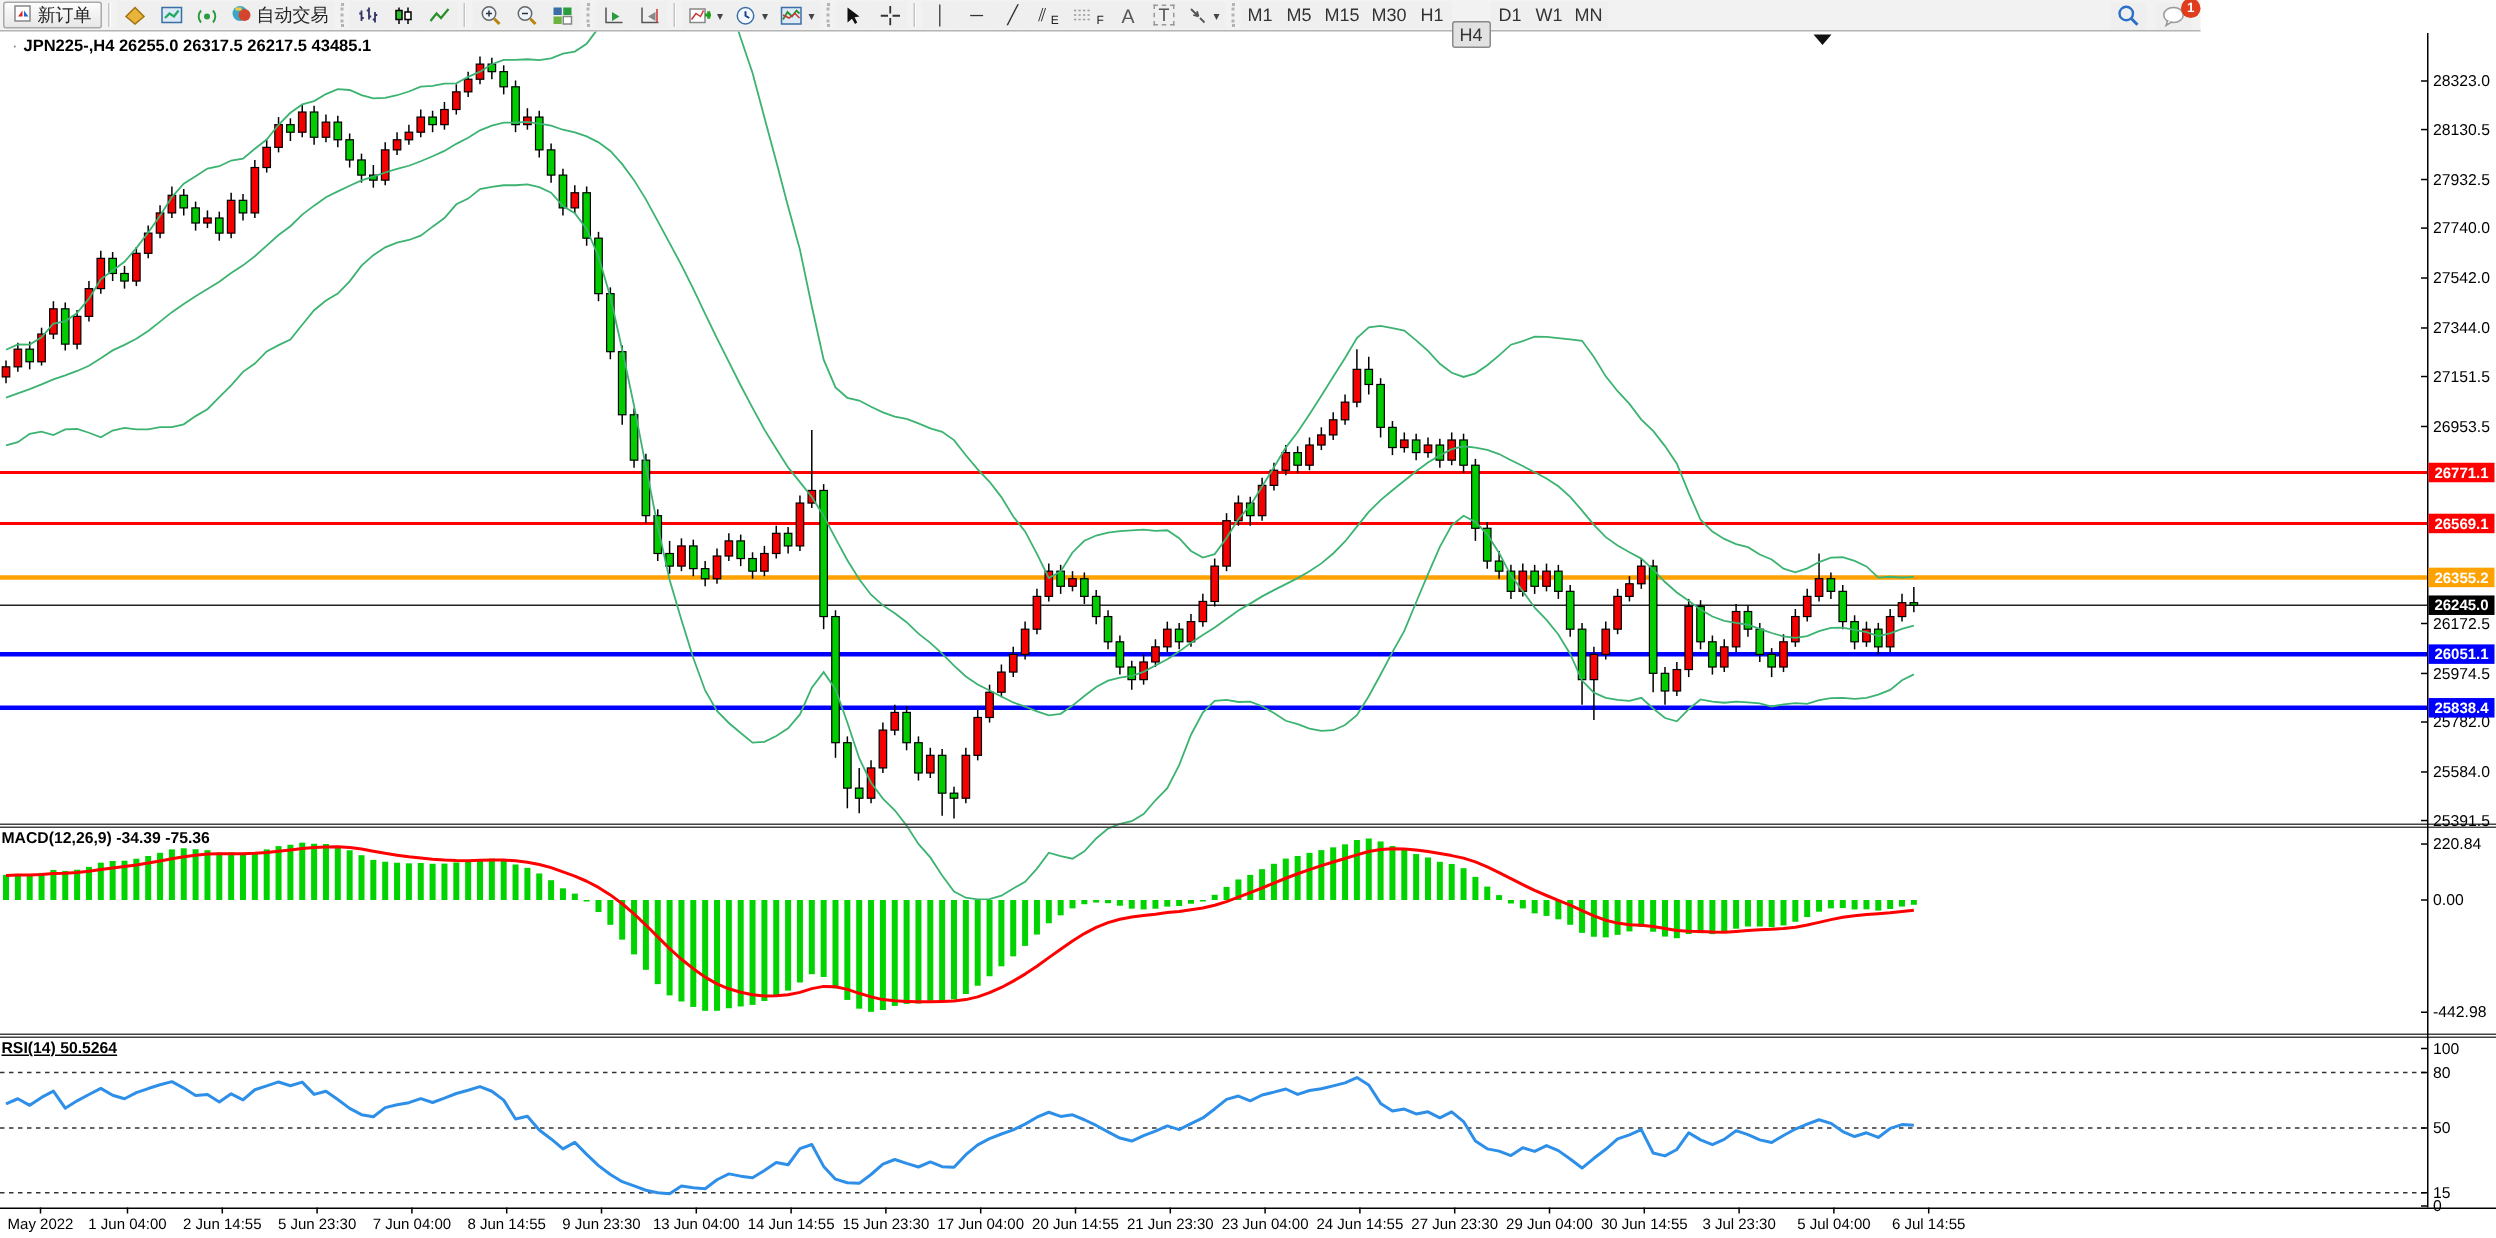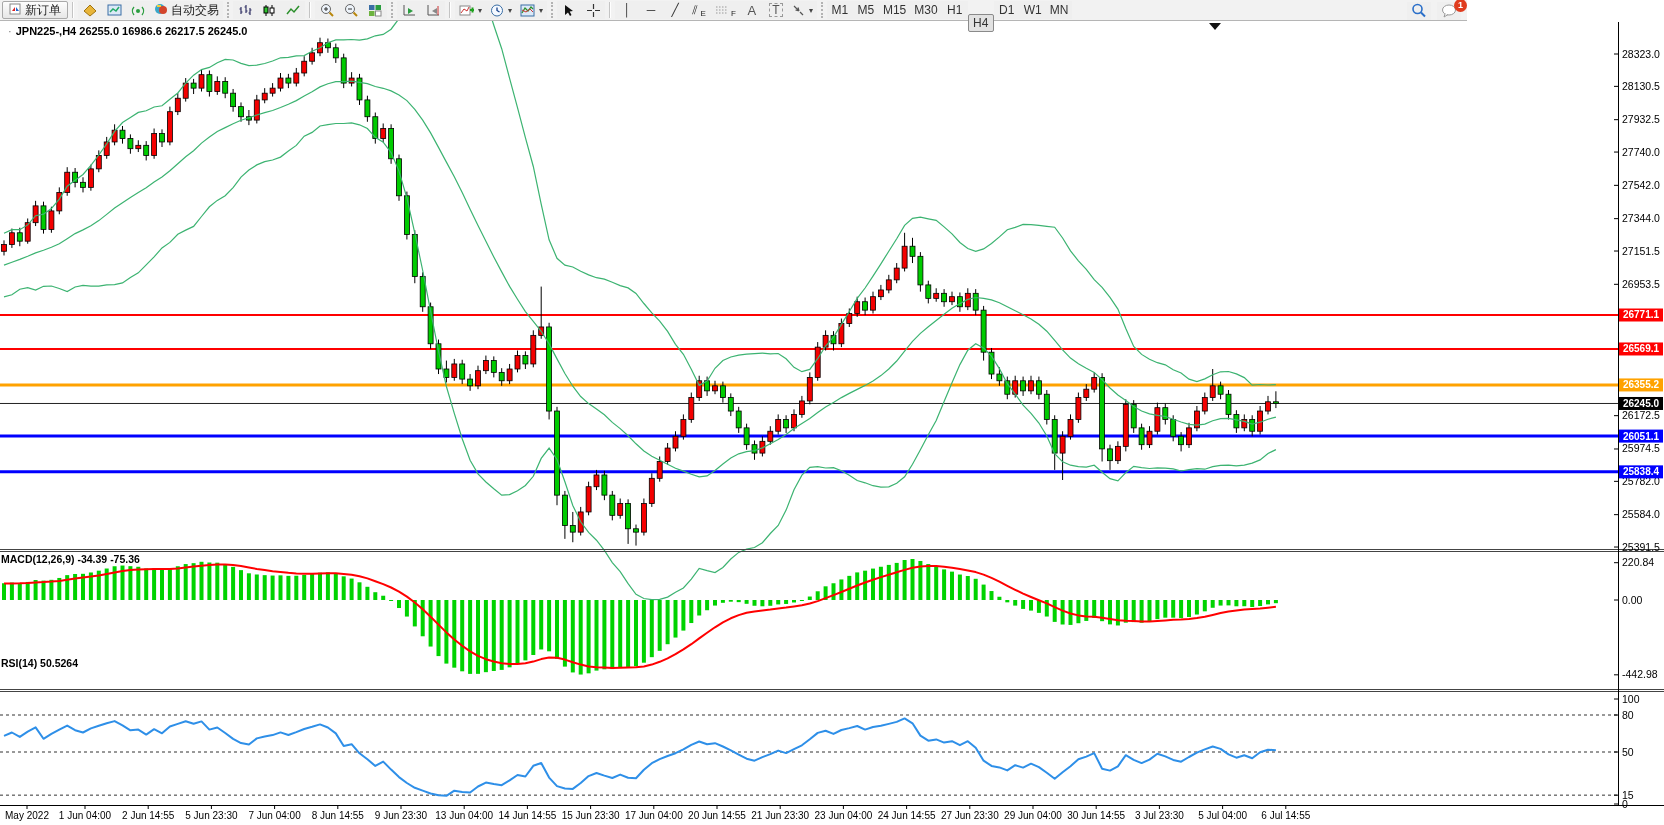--- a/index.html
+++ b/index.html
@@ -18,21 +18,21 @@
   .caret{font-size:8px;color:#444;margin-left:1px;}
   .tb-right{position:absolute;right:6px;top:0;height:21px;display:flex;align-items:center;gap:6px;}
   .badge{position:absolute;right:-7px;top:-4px;background:#e03c1e;color:#fff;border-radius:50%;
     width:13px;height:13px;font-size:9px;display:flex;align-items:center;justify-content:center;font-weight:bold;}
   .glyph{font-size:12px;color:#333;line-height:1;}
   
   .symbol-line{position:absolute;left:8px;top:25px;font-size:11px;font-weight:bold;color:#000;z-index:3;}
   .symbol-marker{color:#777;margin-right:4px;font-weight:normal;}
   .ind-label{position:absolute;left:1px;font-size:10.5px;font-weight:600;color:#000;z-index:3;background:transparent;}
   #macd-label{top:553px;}
-  #rsi-label{top:657px;}
+  #rsi-label{top:693px;text-decoration:underline;}
   #chart-svg{position:absolute;left:0;top:0;z-index:1;}
 </style>
 </head>
 <body>
 
 <div id="app">
 
   <div class="toolbar">
     <button class="tbtn labeled">
       <span>
@@ -840,17 +840,17 @@
         <line x1="1159.4" y1="805" x2="1159.4" y2="809" stroke="#000"></line>
         <text x="1159.4" y="819" font-family="&quot;Liberation Sans&quot;,sans-serif" font-size="10px" fill="#000" text-anchor="middle">3 Jul 23:30</text>
         <line x1="1222.6000000000001" y1="805" x2="1222.6000000000001" y2="809" stroke="#000"></line>
         <text x="1222.6000000000001" y="819" font-family="&quot;Liberation Sans&quot;,sans-serif" font-size="10px" fill="#000" text-anchor="middle">5 Jul 04:00</text>
         <line x1="1285.8" y1="805" x2="1285.8" y2="809" stroke="#000"></line>
         <text x="1285.8" y="819" font-family="&quot;Liberation Sans&quot;,sans-serif" font-size="10px" fill="#000" text-anchor="middle">6 Jul 14:55</text>
       </g>
     </svg>
 
   <div class="symbol-line">
-    <span class="symbol-marker">·</span><span>JPN225-,H4  26255.0 16986.6 26217.5 26245.0</span>
+    <span class="symbol-marker">·</span><span>JPN225-,H4  26255.0 26317.5 26217.5 43485.1</span>
   </div>
   <div class="ind-label" id="macd-label">MACD(12,26,9) -34.39 -75.36</div>
   <div class="ind-label" id="rsi-label">RSI(14) 50.5264</div>
 </div>
 
 </body></html>

